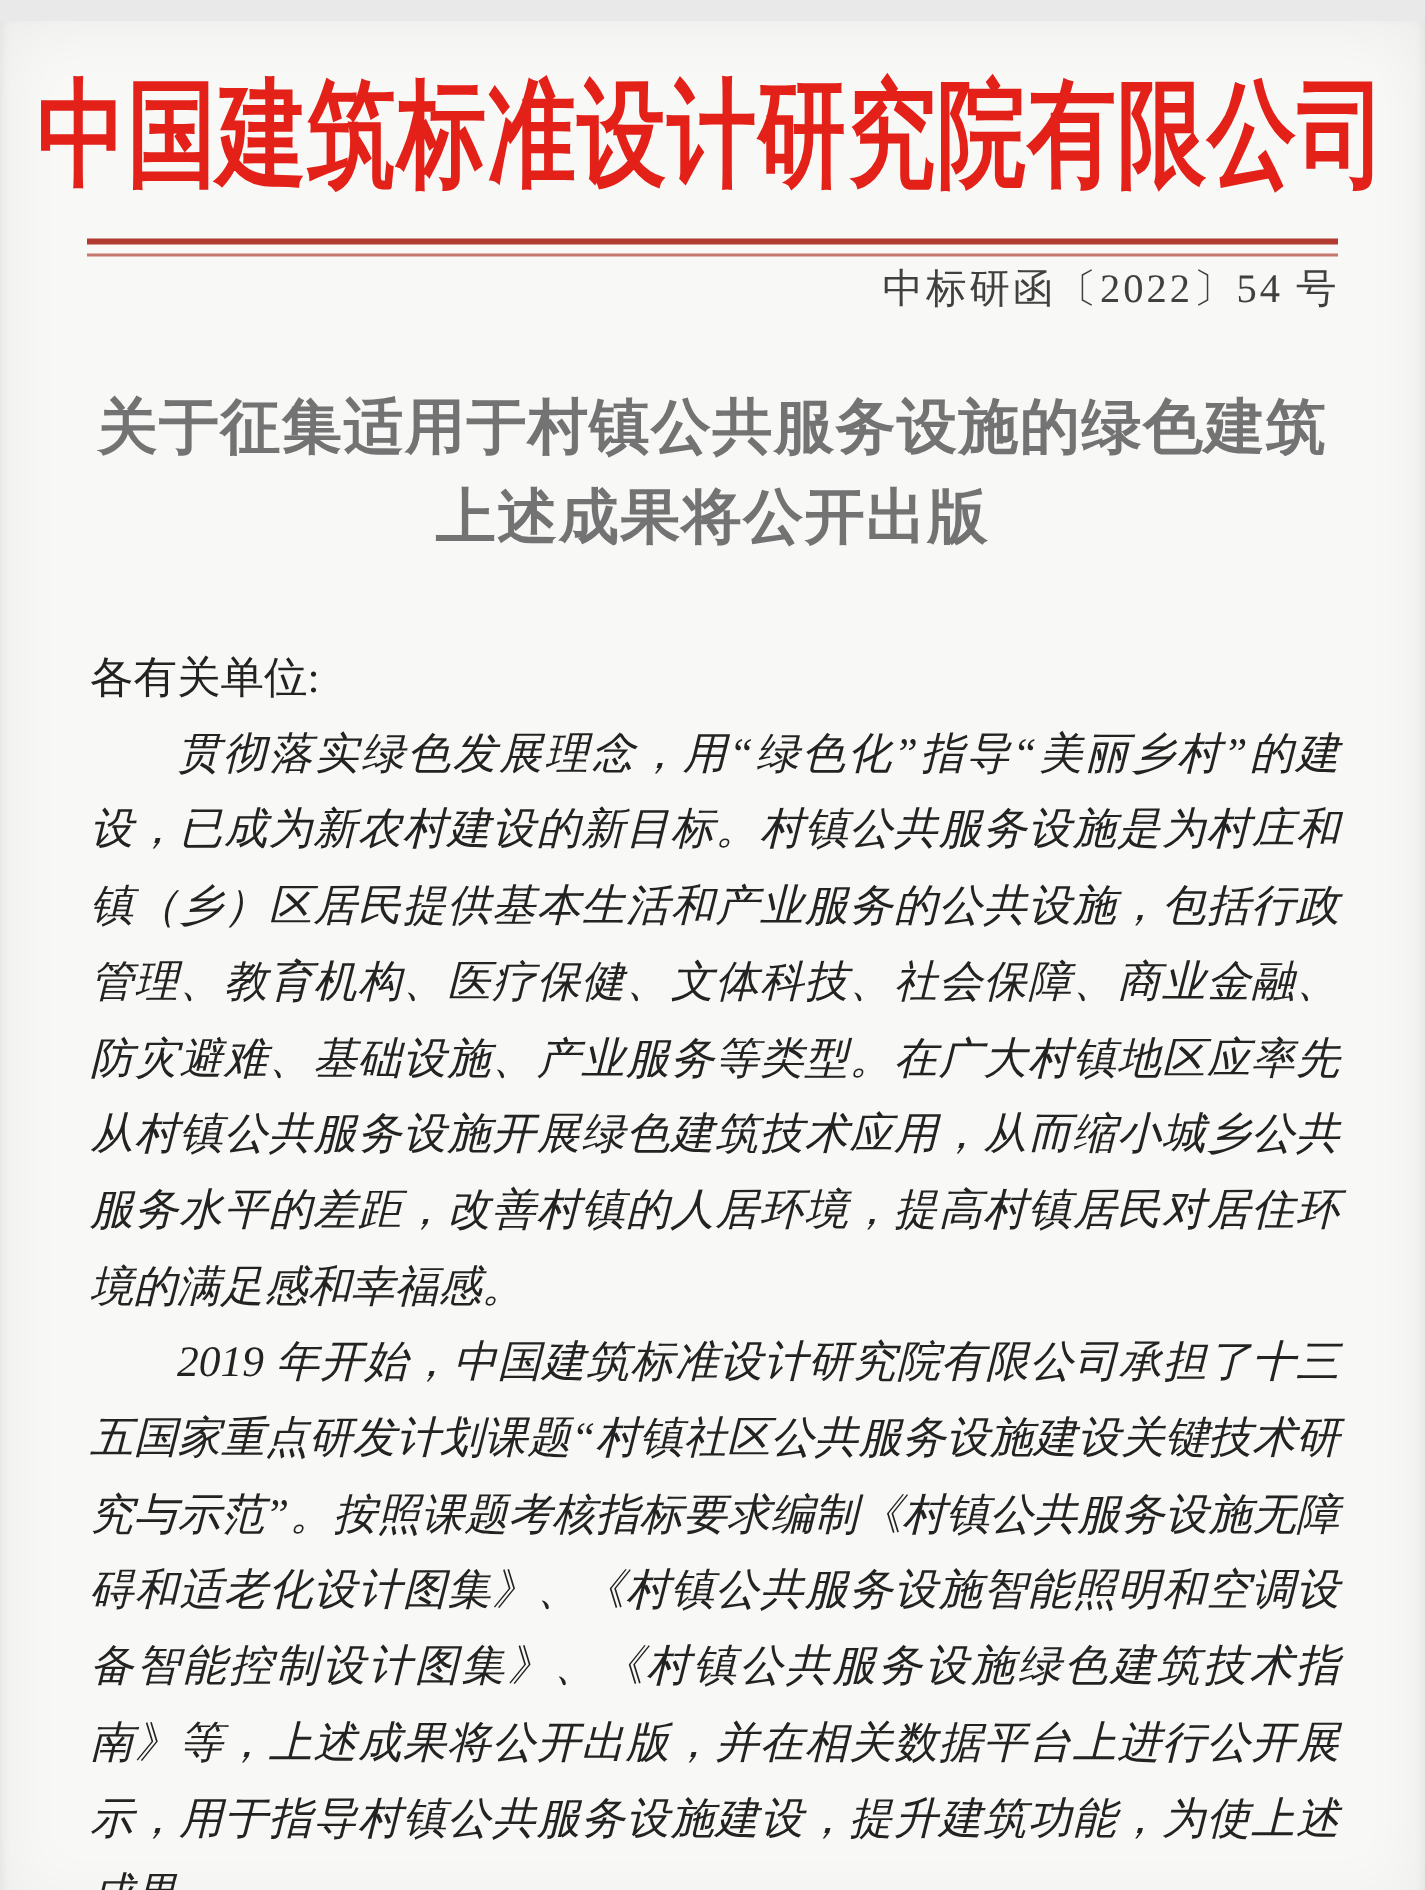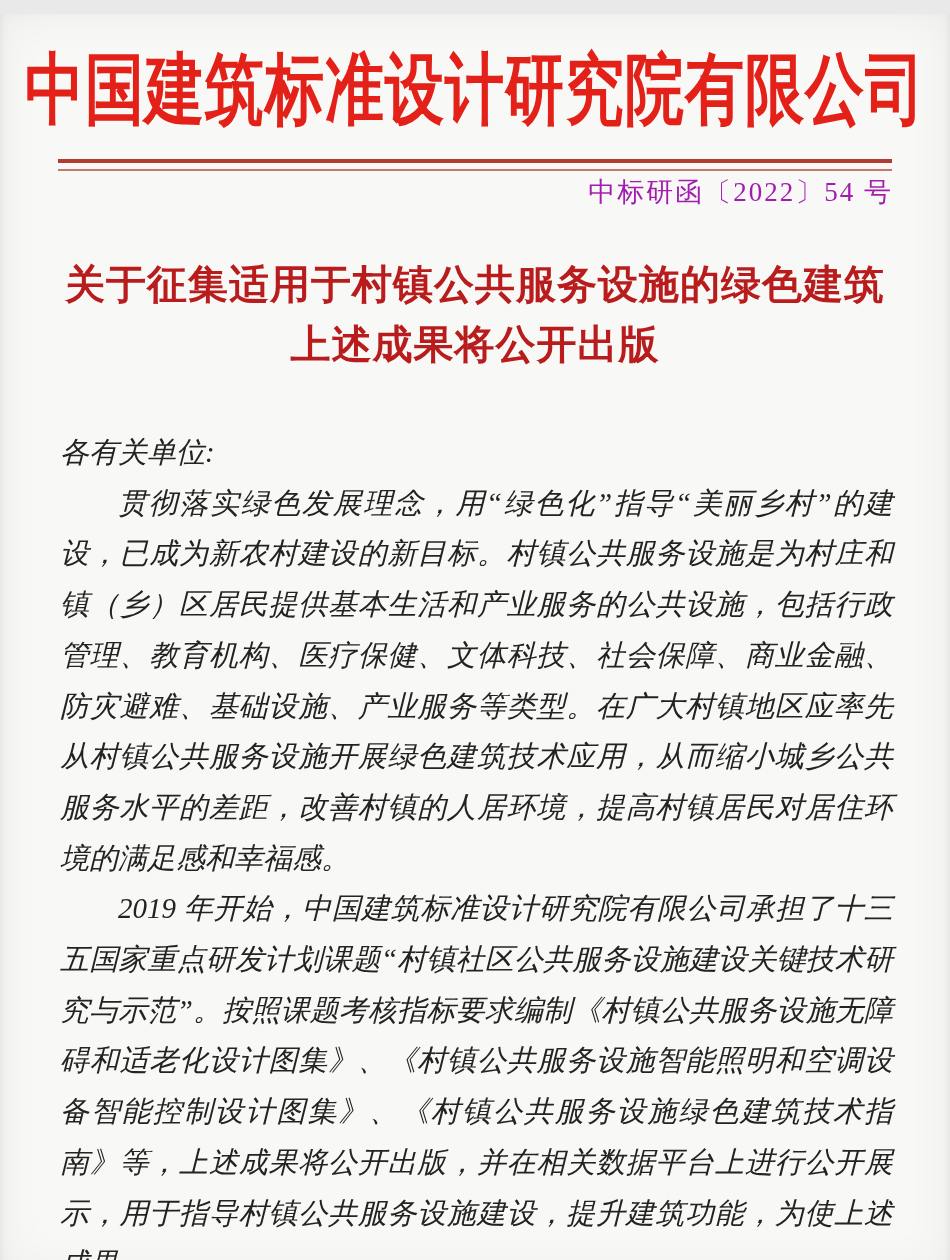--- a/index.html
+++ b/index.html
@@ -48,51 +48,50 @@
     width: 834px;
     height: 2px;
     background: var(--rule_red_light, #c5766d);
   }
   .doc-number {
     position: absolute;
     top: 160px;
     right: 57px;
     font-size: 27px;
     letter-spacing: 2px;
-    color: #a21caf;
+    color: #404040;
     white-space: nowrap;
   }
   .doc-title {
     position: absolute;
     top: 241px;
     left: 0;
     width: 100%;
     margin: 0;
     text-align: center;
     font-size: 40px;
     line-height: 60px;
     font-weight: 700;
     letter-spacing: 1px;
-    color: #b91c1c;
+    color: #737373;
   }
   .content {
     position: absolute;
     top: 413px;
     left: 60px;
     width: 833px;
     font-size: 29px;
     line-height: 50.7px;
     color: #232323;
     text-align: justify;
     word-break: break-all;
   }
   .salutation {
     margin: 0;
     text-indent: 0;
-    font-style: italic;
   }
   .body-para {
     margin: 0;
     text-indent: 2em;
     font-style: italic;
   }
 </style>
 </head>
 <body>
 

